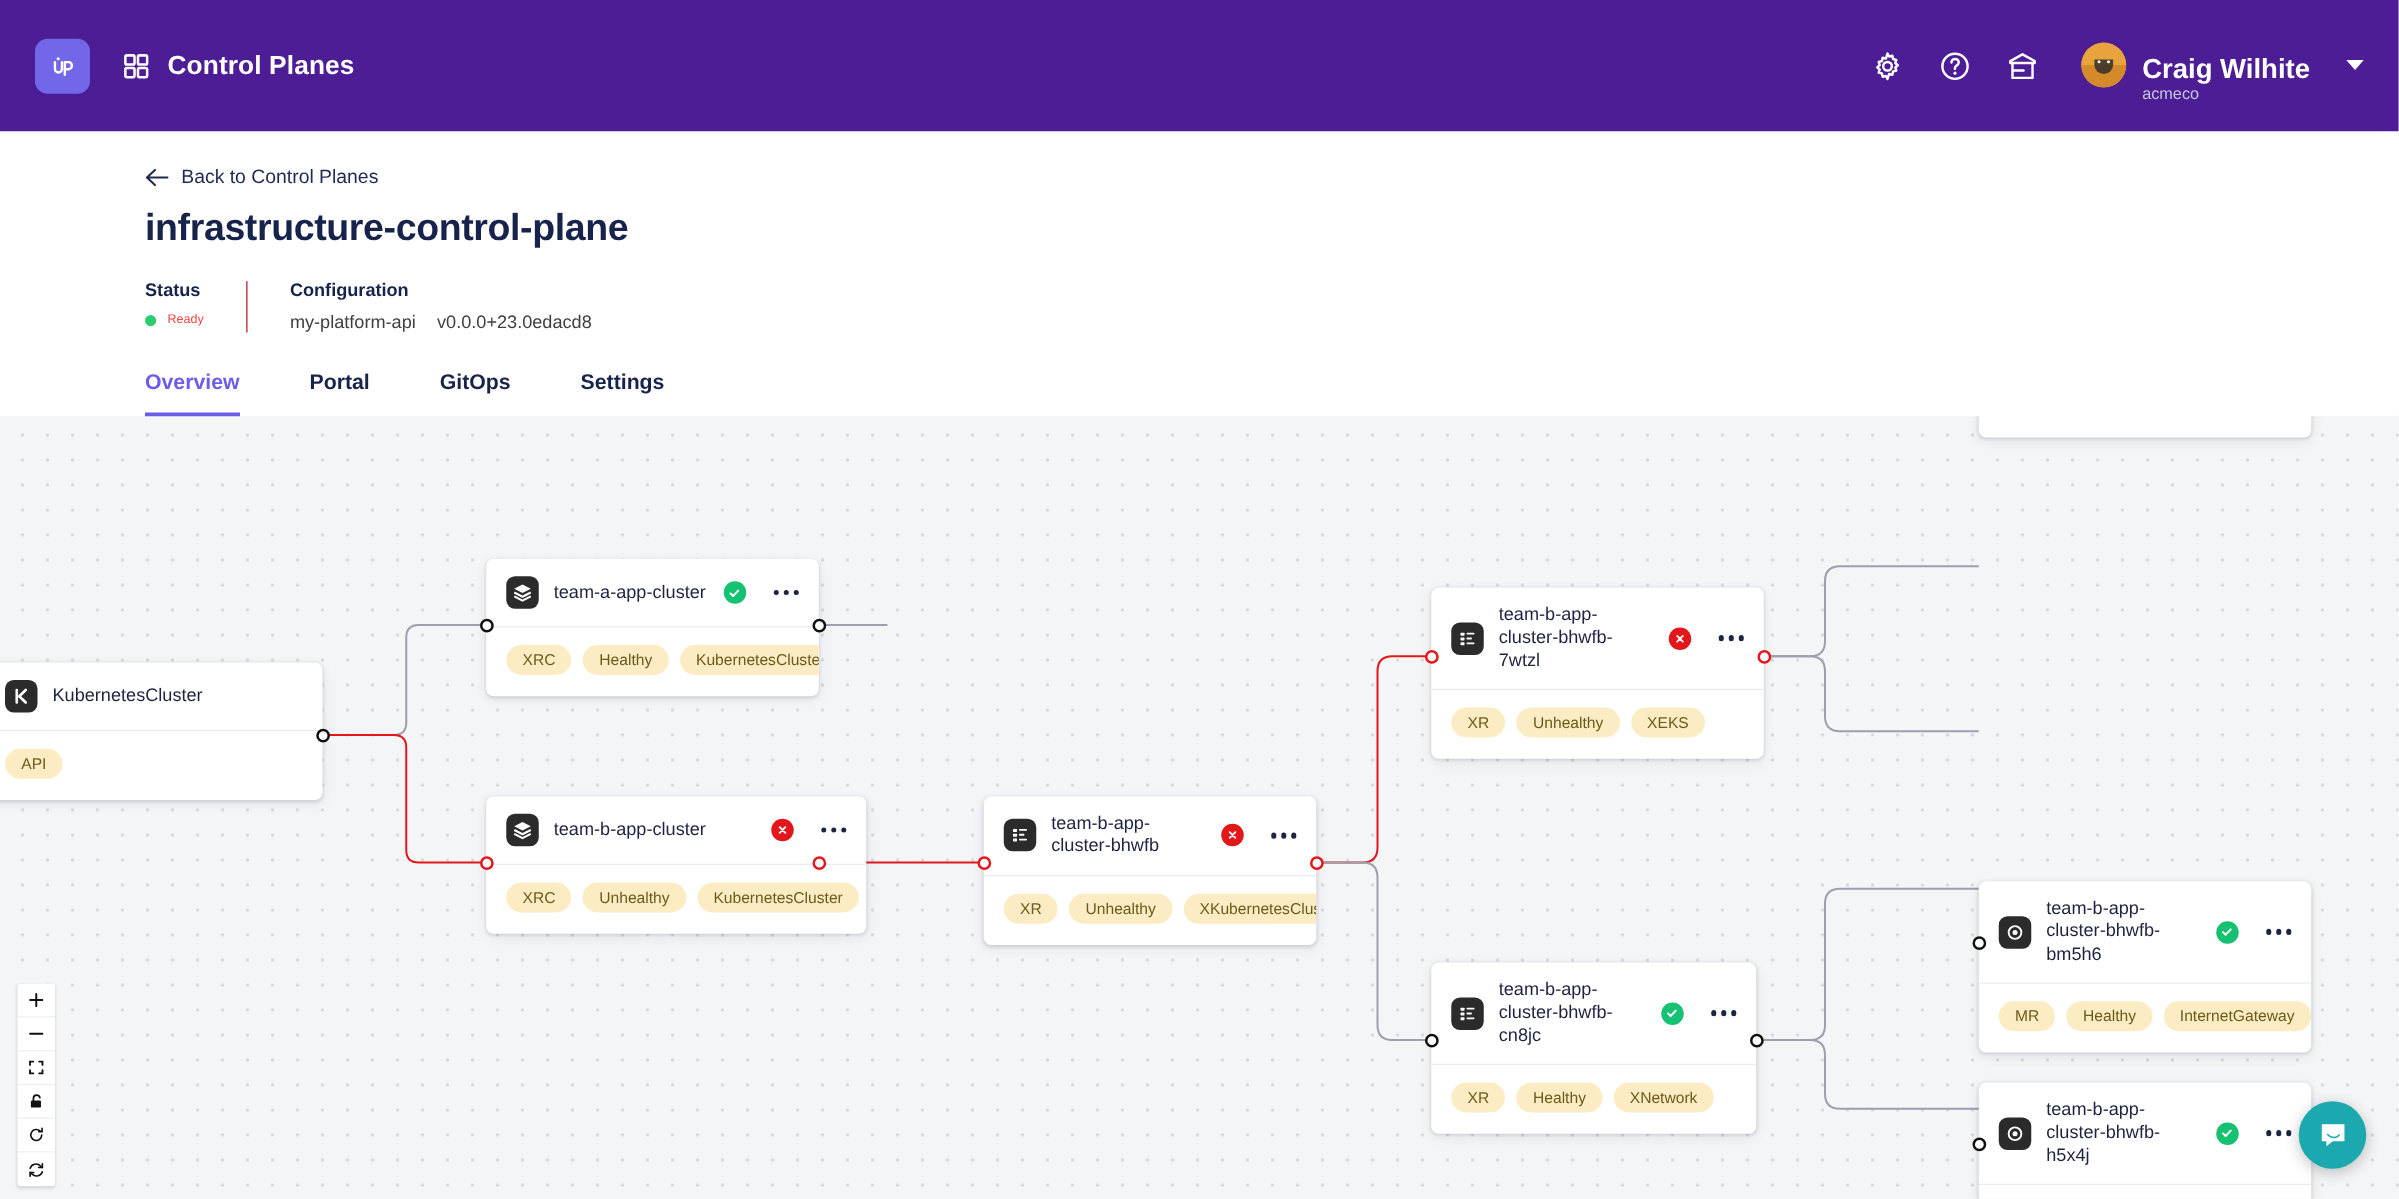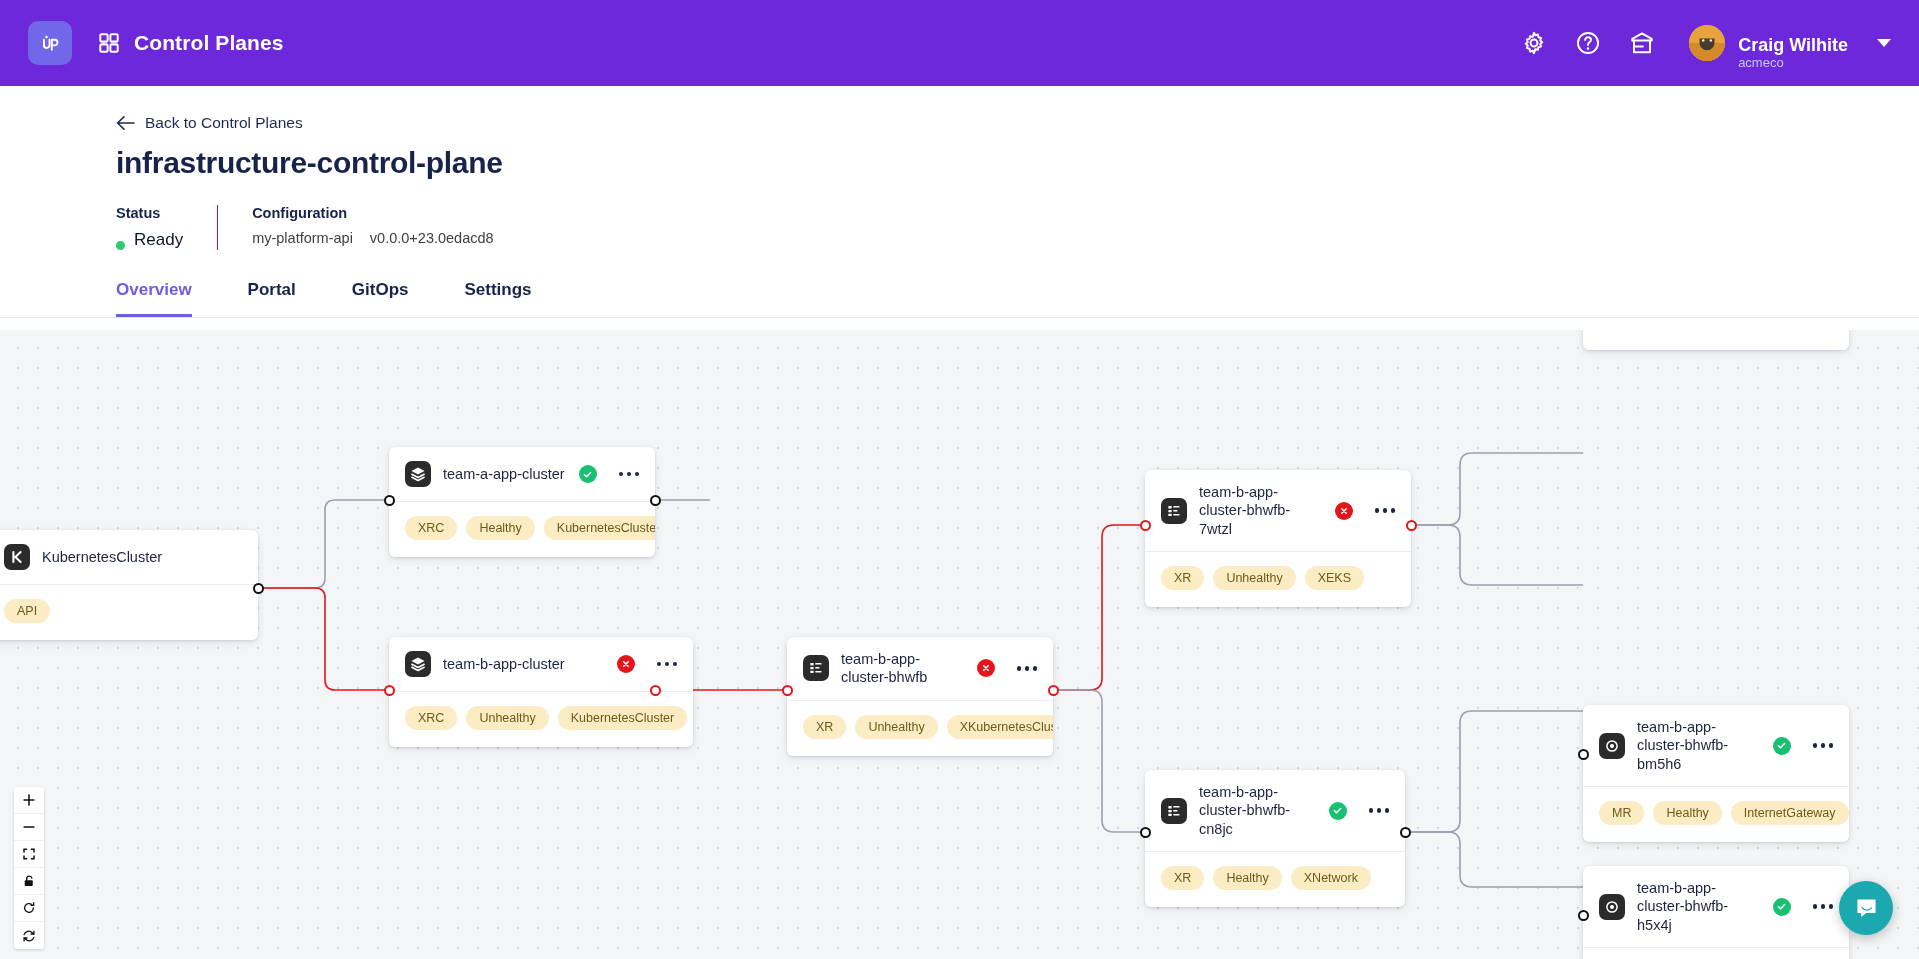--- a/index.html
+++ b/index.html
@@ -4,21 +4,21 @@
 <style>
   * { box-sizing: border-box; margin: 0; padding: 0; }
   html, body {
     width: 1919px; height: 959px;
     font-family: "Liberation Sans", sans-serif;
     overflow: hidden; background: #ffffff;
   }
 
   
   .topnav {
-    height: 86px; background: #6d28d9;
+    height: 105px; background: #4c1d95;
     display: flex; align-items: center;
     padding: 0 28px 0 28px;
     position: relative; z-index: 40;
   }
   .logo-tile {
     width: 44px; height: 44px; border-radius: 10px;
     background: #7267E8; display: flex; align-items: center; justify-content: center;
     color: #fff; font-weight: 700; font-size: 20px; letter-spacing: -0.5px;
     flex: 0 0 auto;
   }
@@ -28,41 +28,41 @@
   .nav-spacer { flex: 1 1 auto; }
   .nav-icons { display: flex; align-items: center; gap: 28px; margin-right: 34px; }
   .nav-icon { width: 26px; height: 26px; color: #fff; cursor: pointer; display: block; }
   .user-box { display: flex; align-items: center; gap: 13px; cursor: pointer; }
   .avatar {
     width: 36px; height: 36px; border-radius: 50%;
     background: #E8A33D; display:flex; align-items:center; justify-content:center;
     overflow: hidden; position: relative;
   }
   .user-meta { display: flex; flex-direction: column; line-height: 1.15; }
-  .user-name { color: #fff; font-size: 18px; font-weight: 700; margin-top: 20px; }
+  .user-name { color: #fff; font-size: 22px; font-weight: 700; margin-top: 20px; }
   .user-org { color: #C4CAE0; font-size: 13px; }
   .caret { width: 0; height: 0; border-left: 7px solid transparent; border-right: 7px solid transparent;
            border-top: 8px solid #fff; margin-left: 16px; }
 
   
   .page-head { padding: 28px 0 0 116px; background: #fff; position: relative; z-index: 30; }
   .back-link {
     display: inline-flex; align-items: center; gap: 10px;
     color: #1F2A51; font-size: 15.5px; cursor: pointer; text-decoration: none;
   }
   .back-arrow { width: 19px; height: 16px; display: block; }
   .page-title {
     font-size: 30px; font-weight: 700; color: #17234B;
     letter-spacing: -0.3px; margin-top: 11px;
   }
   .meta-row { display: flex; align-items: stretch; margin-top: 25px; gap: 0; }
   .meta-block { display: flex; flex-direction: column; gap: 9px; }
   .meta-block.config { padding-left: 34px; border-left: 1px solid #b91c1c; margin-left: 34px; }
   .meta-label { font-size: 14.5px; font-weight: 700; color: #17234B; }
-  .meta-value { font-size: 17px; color: #0f172a; display: flex; align-items: flex-end; gap: 9px; }
+  .meta-value { font-size: 10px; color: #ef4444; display: flex; align-items: flex-end; gap: 9px; }
   .dot-green { width: 9px; height: 9px; border-radius: 50%; background: #2ECC71; display:inline-block; }
   .cfg-line { display: flex; gap: 17px; font-size: 14.5px; color: #404040; }
 
   
   .tabs { display: flex; gap: 0; margin-top: 30px; margin-left: 116px; }
   .tab {
     font-size: 17px; font-weight: 700; color: #17234B; padding: 0 0 14px 0;
     margin-right: 56px; cursor: pointer; border-bottom: 3px solid transparent;
   }
   .tab.active { color: #6C5CE7; border-bottom-color: #6C5CE7; }

